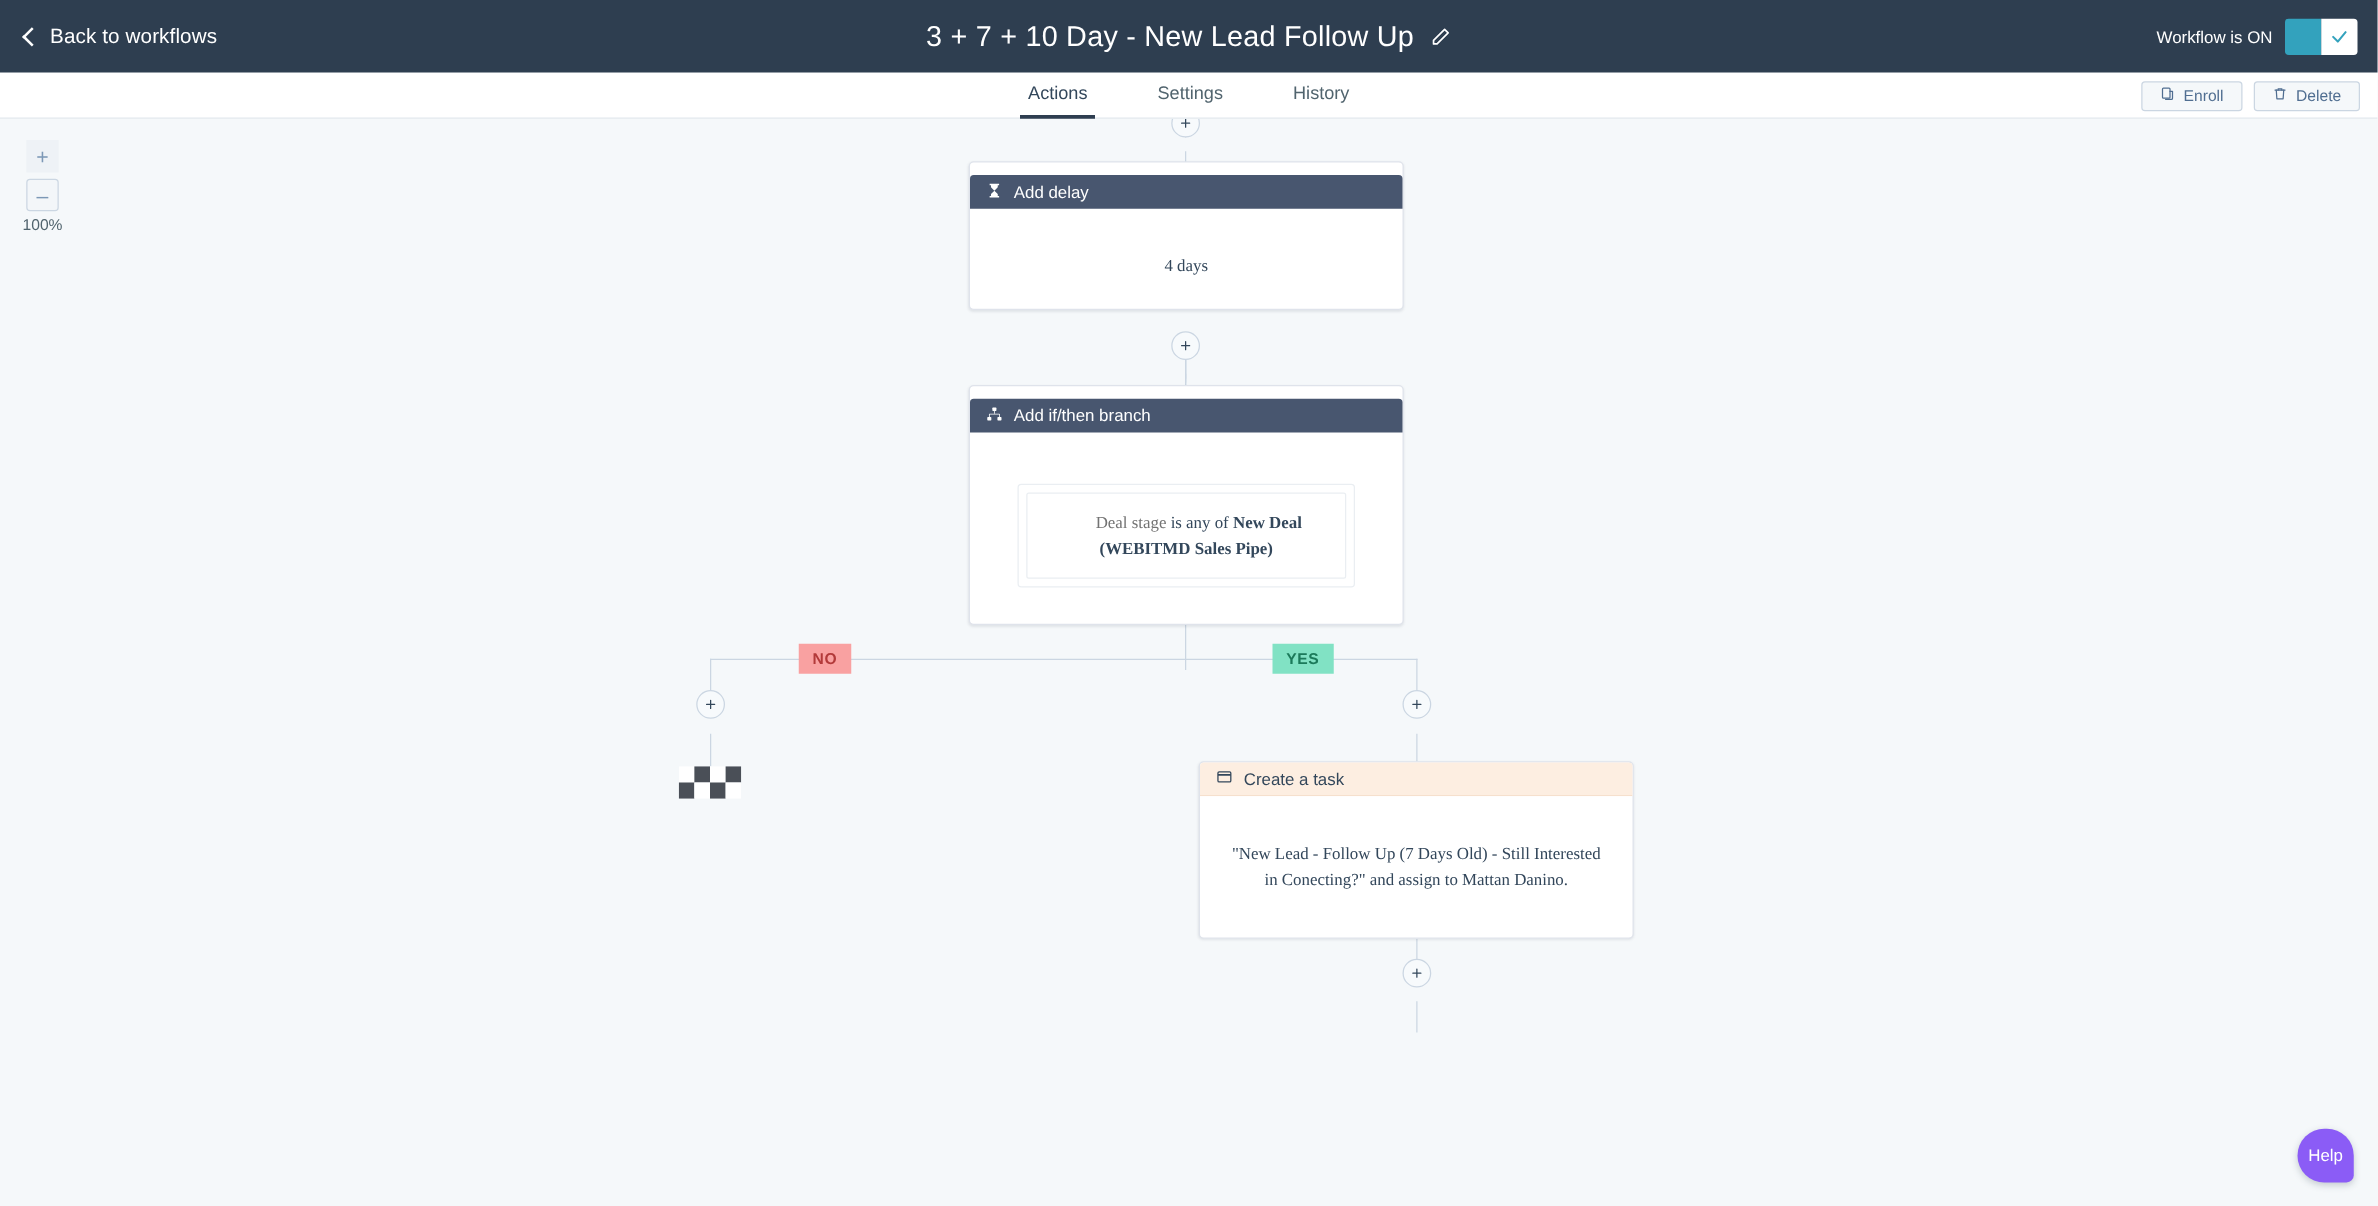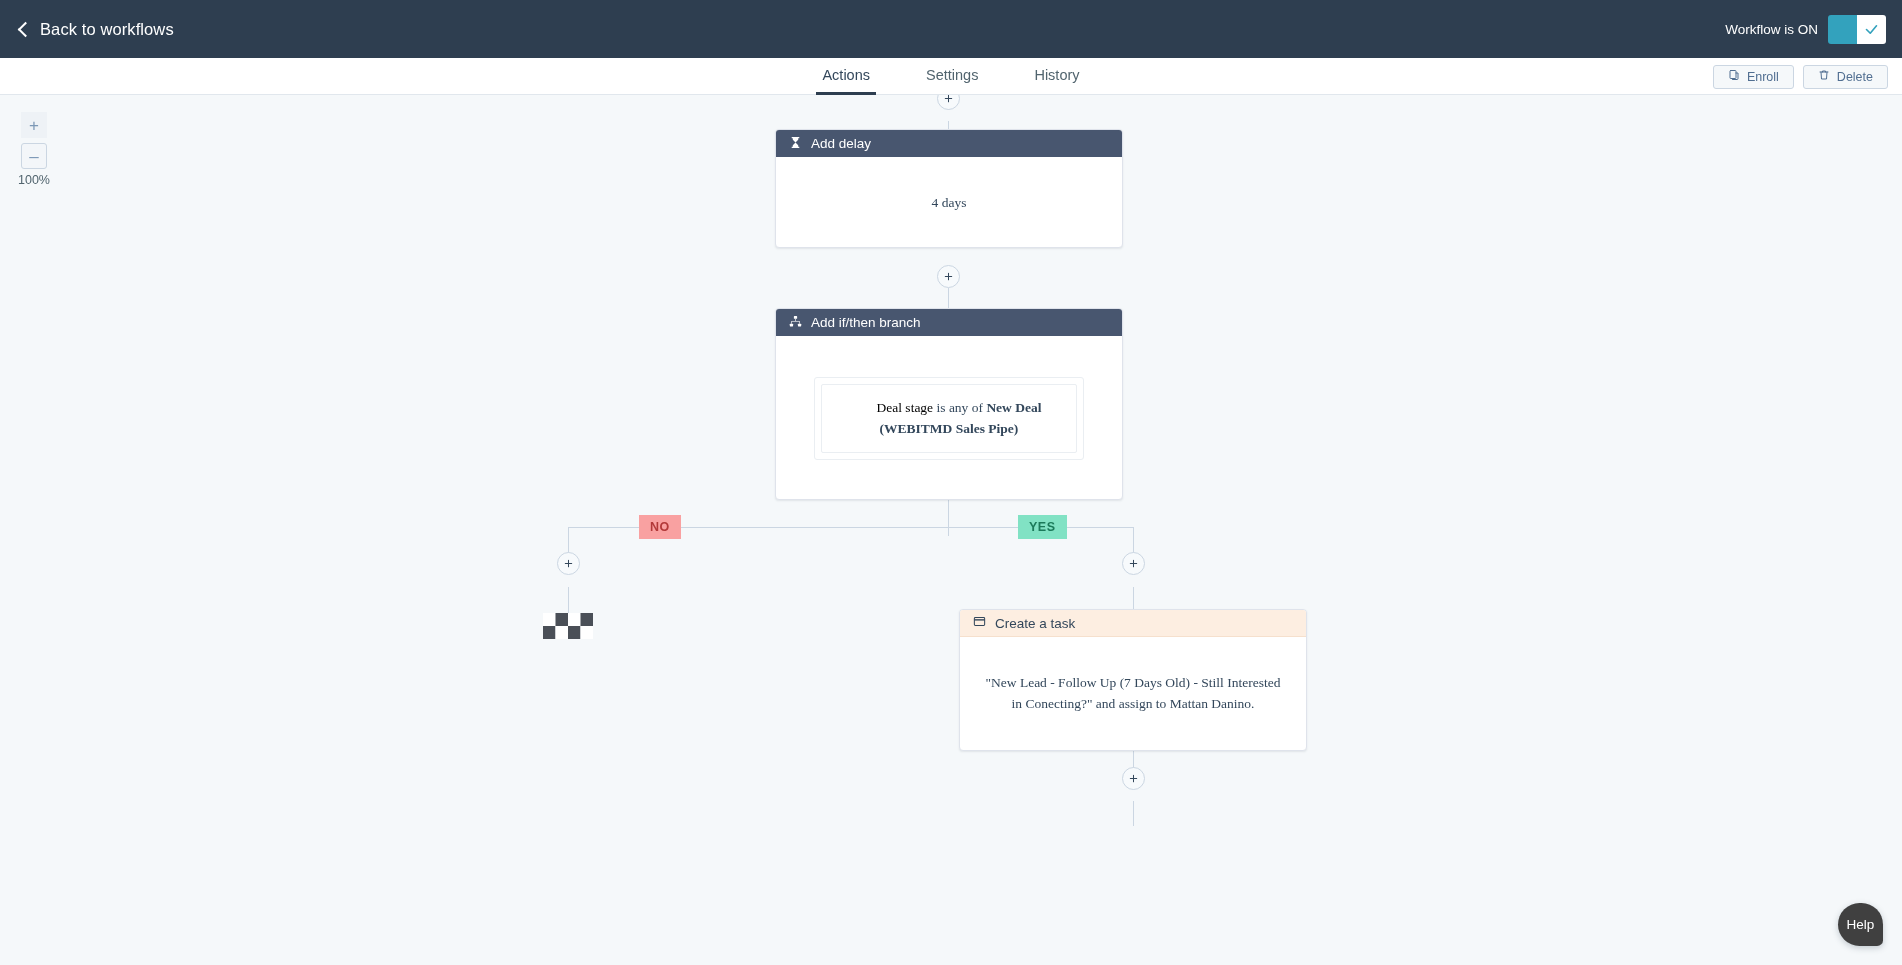--- a/index.html
+++ b/index.html
@@ -175,21 +175,21 @@
     box-shadow: 0 1px 2px rgba(45,62,80,.10);
     z-index: 10;
   }
   .card-head {
     height: 27px;
     display: flex; align-items: center; gap: 9px;
     padding: 0 13px;
     font-size: 13.5px;
     border-radius: 3px 3px 0 0;
   }
-  .card-head.dark { background: #48566f; color: #ffffff; }
+  .card-head.dark { background: #48566f; color: #ffffff; margin-top: 10px; }
   .card-head.task { background: #fdeee1; color: #33475b; border-bottom: 1px solid #f6e0cd; }
   .card-body {
     display: flex; align-items: center; justify-content: center;
     text-align: center;
     color: #33475b;
     font-size: 13.5px;
     line-height: 1.55;
     padding: 14px 22px;
     font-family: Liberation Serif, serif;
   }
@@ -201,21 +201,21 @@
   }
   .cond-inner {
     border: 1px solid #eaeef2;
     border-radius: 2px;
     padding: 13px 16px;
     text-align: center;
     font-size: 13.5px;
     line-height: 1.5;
     color: #33475b;
   }
-  .cond-prop { color: #000000; margin-left: 20px; }
+  .cond-prop { color: #737373; margin-left: 20px; }
   .cond-val { font-weight: bold; color: #33475b; }
 
   
   .branch-badge {
     position: absolute;
     height: 24px;
     padding: 12px 11px;
     display: flex; align-items: center; justify-content: center;
     font-size: 12.5px;
     font-weight: bold;
@@ -225,40 +225,50 @@
   .badge-no  { background: #f9a1a1; color: #b33a3a; }
   .badge-yes { background: #81e2c4; color: #1b7a5a; }
 
   
   .flag { position: absolute; z-index: 12; }
 
   
   .help-btn {
     position: absolute; right: 19px; bottom: 19px;
     width: 45px; height: 43px;
-    background: #404040;
+    background: #8b5cf6;
     border-radius: 22px 22px 6px 22px;
     color: #ffffff;
     font-size: 13.5px;
     display: flex; align-items: center; justify-content: center;
     cursor: pointer;
     z-index: 50;
     box-shadow: 0 2px 6px rgba(45,62,80,.25);
   }
 </style>
 </head>
 <body>
 
 <div class="topbar">
 
   <div class="back-link">
     <span class="chev"></span>
     <span>Back to workflows</span>
   </div>
 
+  <div class="wf-title">
+    <span class="wf-title-inner">
+      <span>3 + 7 + 10 Day - New Lead Follow Up</span>
+      <span class="pencil-icon">
+        <svg width="17" height="17" viewBox="0 0 24 24" fill="none" stroke="#ffffff" stroke-width="1.9" stroke-linecap="round" stroke-linejoin="round">
+          <path d="M16.5 3.5l4 4L8 20H4v-4z"></path>
+        </svg>
+      </span>
+    </span>
+  </div>
 
   <div class="topright">
     <span class="wf-state-label">Workflow is ON</span>
     <div class="toggle-group">
       <div class="toggle-on"></div>
       <div class="toggle-check">
         <svg width="15" height="15" viewBox="0 0 24 24" fill="none" stroke="#33a2bd" stroke-width="2.6" stroke-linecap="round" stroke-linejoin="round">
           <polyline points="4,12 10,18 20,6"></polyline>
         </svg>
       </div>

